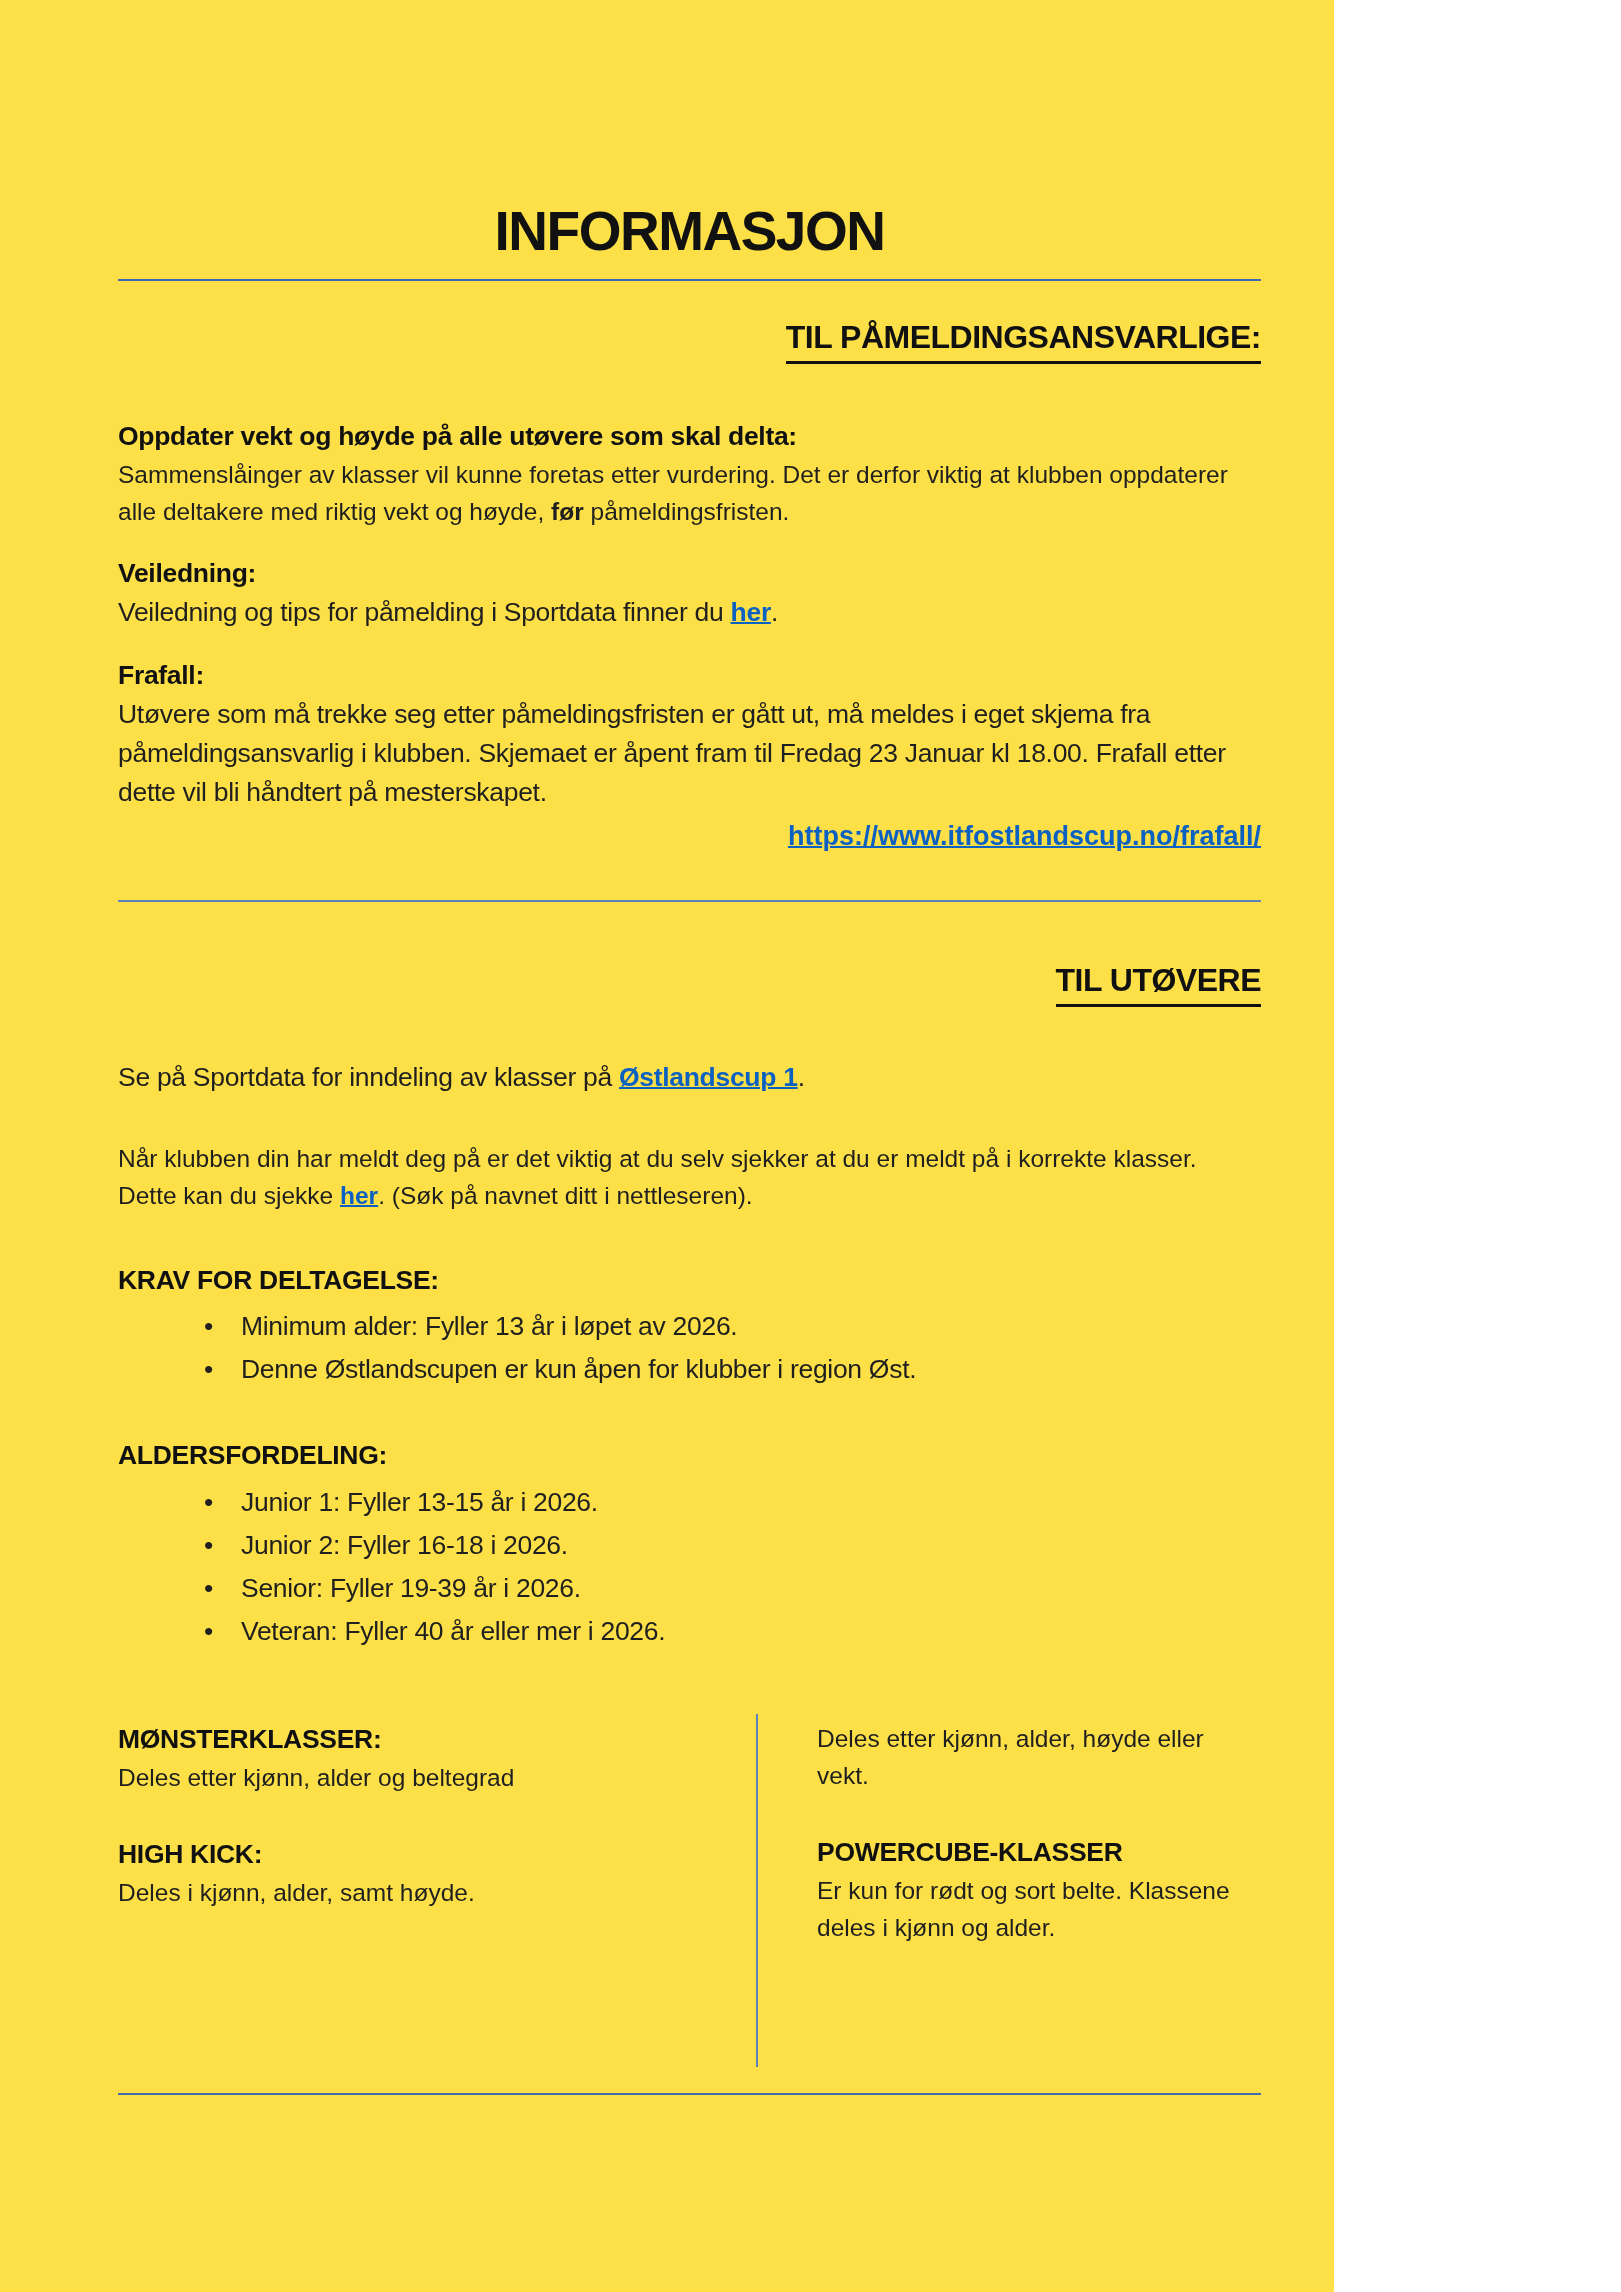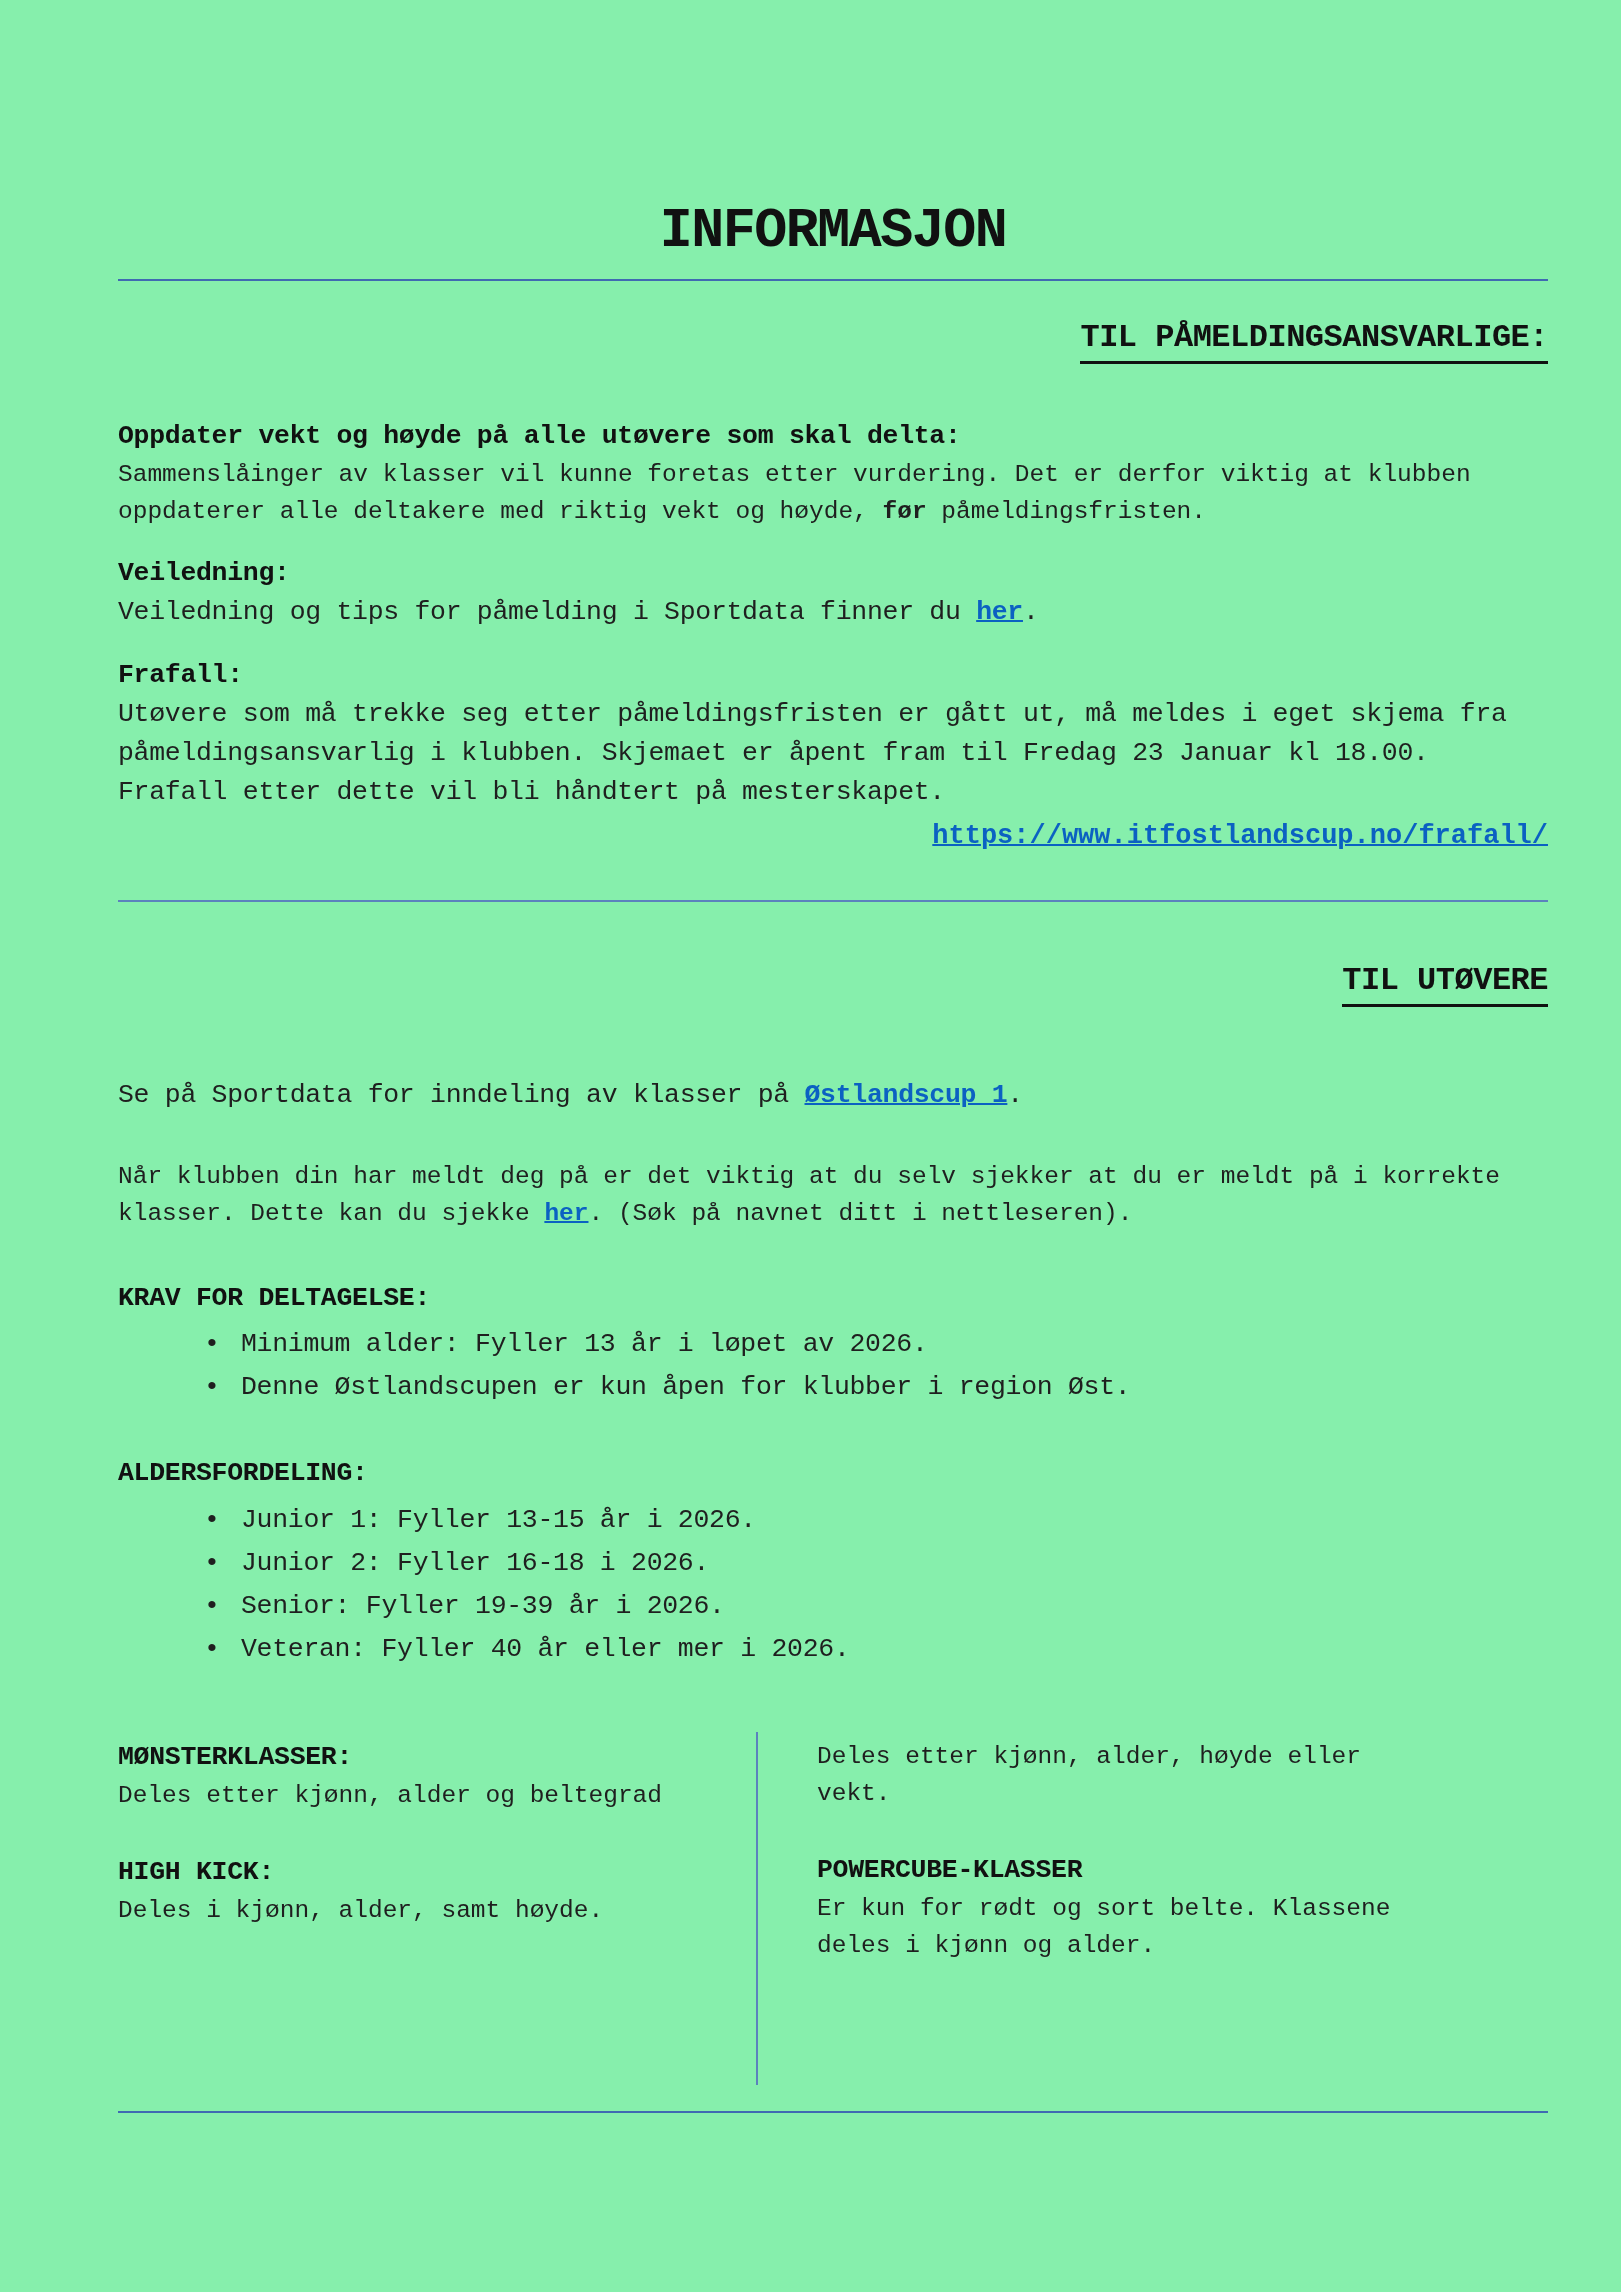--- a/index.html
+++ b/index.html
@@ -1,21 +1,21 @@
 <!DOCTYPE html>
 <html lang="no"><head>
 <meta charset="utf-8">
 <style>
   html,body{margin:0;padding:0;background:#ffffff;}
   .page{
     position:relative;
-    width:1621px;
+    width:1334px;
     height:2293px;
-    background:#86efac;
-    font-family:Liberation Mono, monospace;
+    background:#fde047;
+    font-family:Liberation Sans, sans-serif;
     color:#1a1a1a;
     overflow:hidden;
   }
   .content{margin:0 73px 0 118px;}
 
   .doc-title{
     padding-top:198px;
     text-align:center;
     font-size:55px;
     font-weight:700;
@@ -154,21 +154,21 @@
         <a class="doc-link">https://www.itfostlandscup.no/frafall/</a>
       </div>
     </div>
 
     <hr class="hr thin" style="margin-top:43px;">
 
     <div class="section-heading" style="margin-top:57px;">
       <span>TIL UTØVERE</span>
     </div>
 
-    <div class="body-text narrow" style="margin-top:69px;"><span>Se på Sportdata for inndeling av klasser på </span><a class="doc-link">Østlandscup 1</a><span>.</span></div>
+    <div class="body-text narrow" style="margin-top:51px;"><span>Se på Sportdata for inndeling av klasser på </span><a class="doc-link">Østlandscup 1</a><span>.</span></div>
 
     <div class="body-text" style="margin-top:43px;"><span>Når klubben din har meldt deg på er det viktig at du selv sjekker at du er meldt på i korrekte klasser. Dette kan du sjekke </span><a class="doc-link">her</a><span>. (Søk på navnet ditt i nettleseren).</span></div>
 
     <div style="margin-top:47px;">
       <div class="mini-heading">KRAV FOR DELTAGELSE:</div>
       <ul class="doc-list">
         <li>Minimum alder: Fyller 13 år i løpet av 2026.</li>
         <li>Denne Østlandscupen er kun åpen for klubber i region Øst.</li>
       </ul>
     </div>

